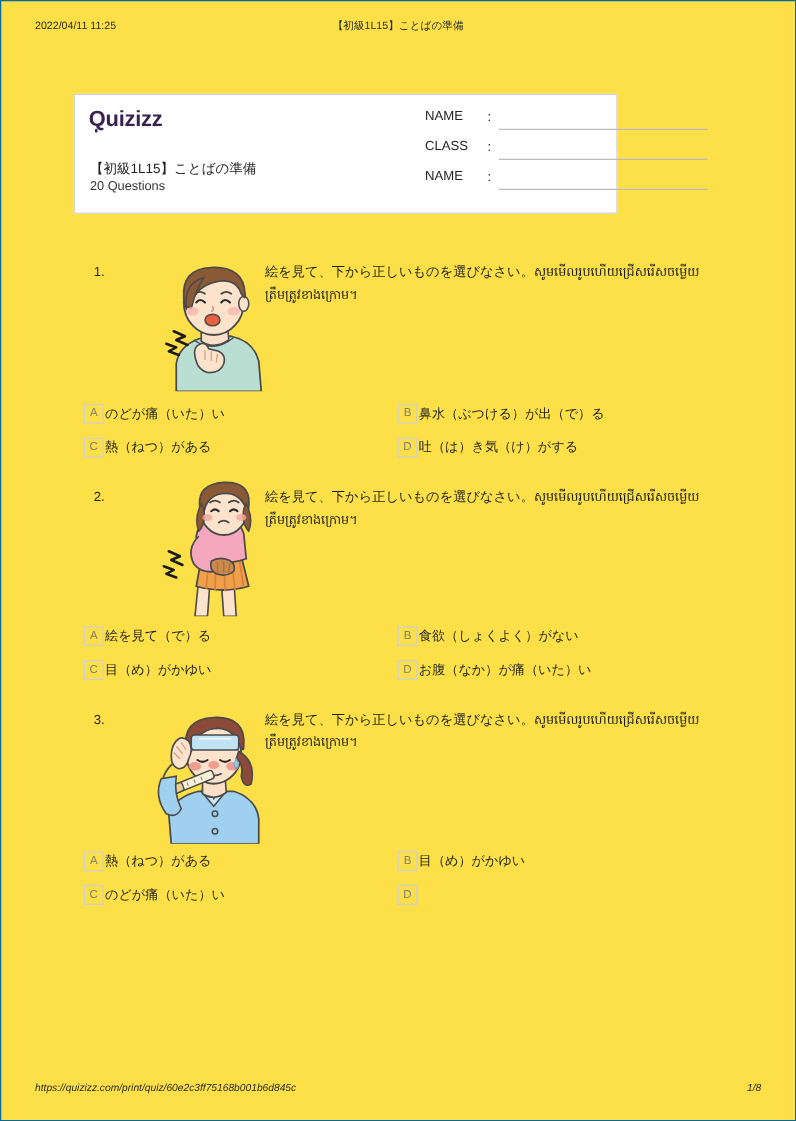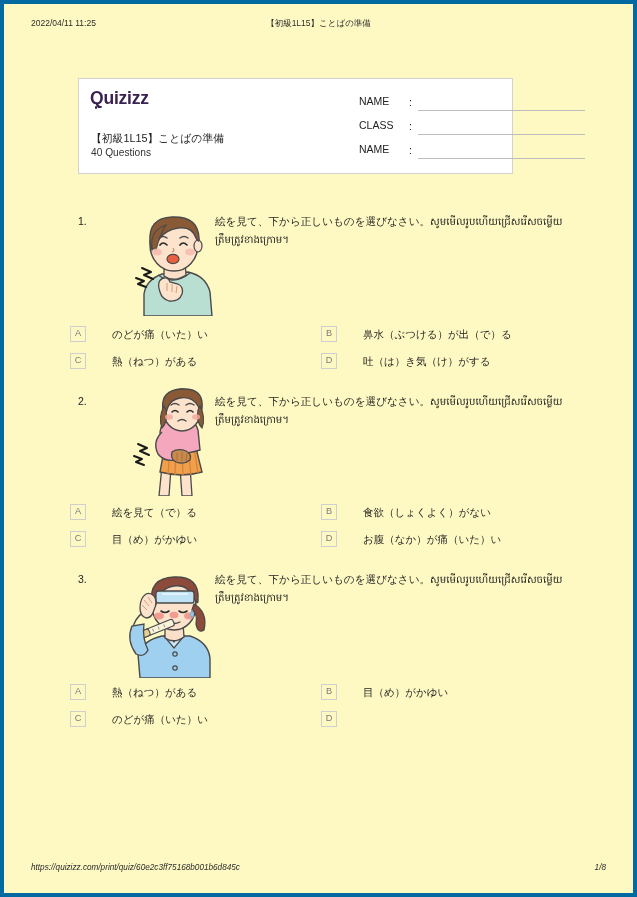--- a/index.html
+++ b/index.html
@@ -9,22 +9,22 @@
   }
   body {
     width: 637px; height: 897px;
     font-family: "Liberation Sans", "DejaVu Sans", sans-serif;
     color: #1a1a1a;
     overflow: hidden;
   }
   .page {
     position: relative;
     width: 637px; height: 897px;
-    background: #fef9c3;
-    border: 4px solid #0369a1;
+    background: #fde047;
+    border: 1px solid #0369a1;
   }
   
   .print-header {
     position: absolute;
     top: 14px; left: 0; right: 0;
     height: 14px;
     font-size: 8.5px;
     color: #2b2b2b;
   }
   .print-header .ph-date {
@@ -36,21 +36,20 @@
     text-align: center;
     white-space: nowrap;
   }
   
   .quiz-card {
     position: absolute;
     left: 58px; top: 74px;
     width: 435px; height: 96px;
     border: 1px solid #d2d2d2;
     background: #fff;
-    margin-left: 16px;
   }
   .brand {
     position: absolute;
     left: 11px; top: 11px;
     font-size: 17.5px;
     font-weight: bold;
     letter-spacing: -0.2px;
     color: #3a2250;
     line-height: 1;
     white-space: nowrap;
@@ -83,21 +82,21 @@
     white-space: nowrap;
     line-height: 1.35;
   }
   .fields {
     position: absolute;
     left: 280px; top: 12px;
     width: 226px;
   }
   .field-row {
     display: flex;
-    align-items: center;
+    align-items: flex-start;
     height: 24px;
   }
   .field-label {
     font-size: 10.5px;
     color: #222;
     width: 50px;
     white-space: pre;
     line-height: 1;
     padding-bottom: 3px;
   }
@@ -162,21 +161,21 @@
     border: 1px solid #cfcfcf;
     color: #7c7c7c;
     font-size: 9.2px;
     display: flex;
     align-items: center;
     justify-content: center;
     flex: 0 0 auto;
     line-height: 1;
   }
   .ans-text {
-    margin-left: 26px;
+    margin-left: 1px;
     font-size: 10.5px;
     color: #1f1f1f;
     line-height: 16px;
     white-space: nowrap;
   }
   
   .print-footer {
     position: absolute;
     left: 0; right: 0; bottom: 18px;
     height: 12px;
@@ -198,21 +197,21 @@
 
   <div class="print-header">
     <span class="ph-date">2022/04/11 11:25</span>
     <span class="ph-title">【初級1L15】ことばの準備</span>
   </div>
 
   <div class="quiz-card">
     <div class="brand"><span class="q-glyph">Q</span><span>uizizz</span></div>
 
     <div class="quiz-title">【初級1L15】ことばの準備</div>
-    <div class="quiz-count">40 Questions</div>
+    <div class="quiz-count">20 Questions</div>
 
     <div class="fields">
       <div class="field-row">
         <span class="field-label">NAME</span>
         <span class="field-colon">:</span>
         <span class="field-line"></span>
       </div>
       <div class="field-row">
         <span class="field-label">CLASS</span>
         <span class="field-colon">:</span>

